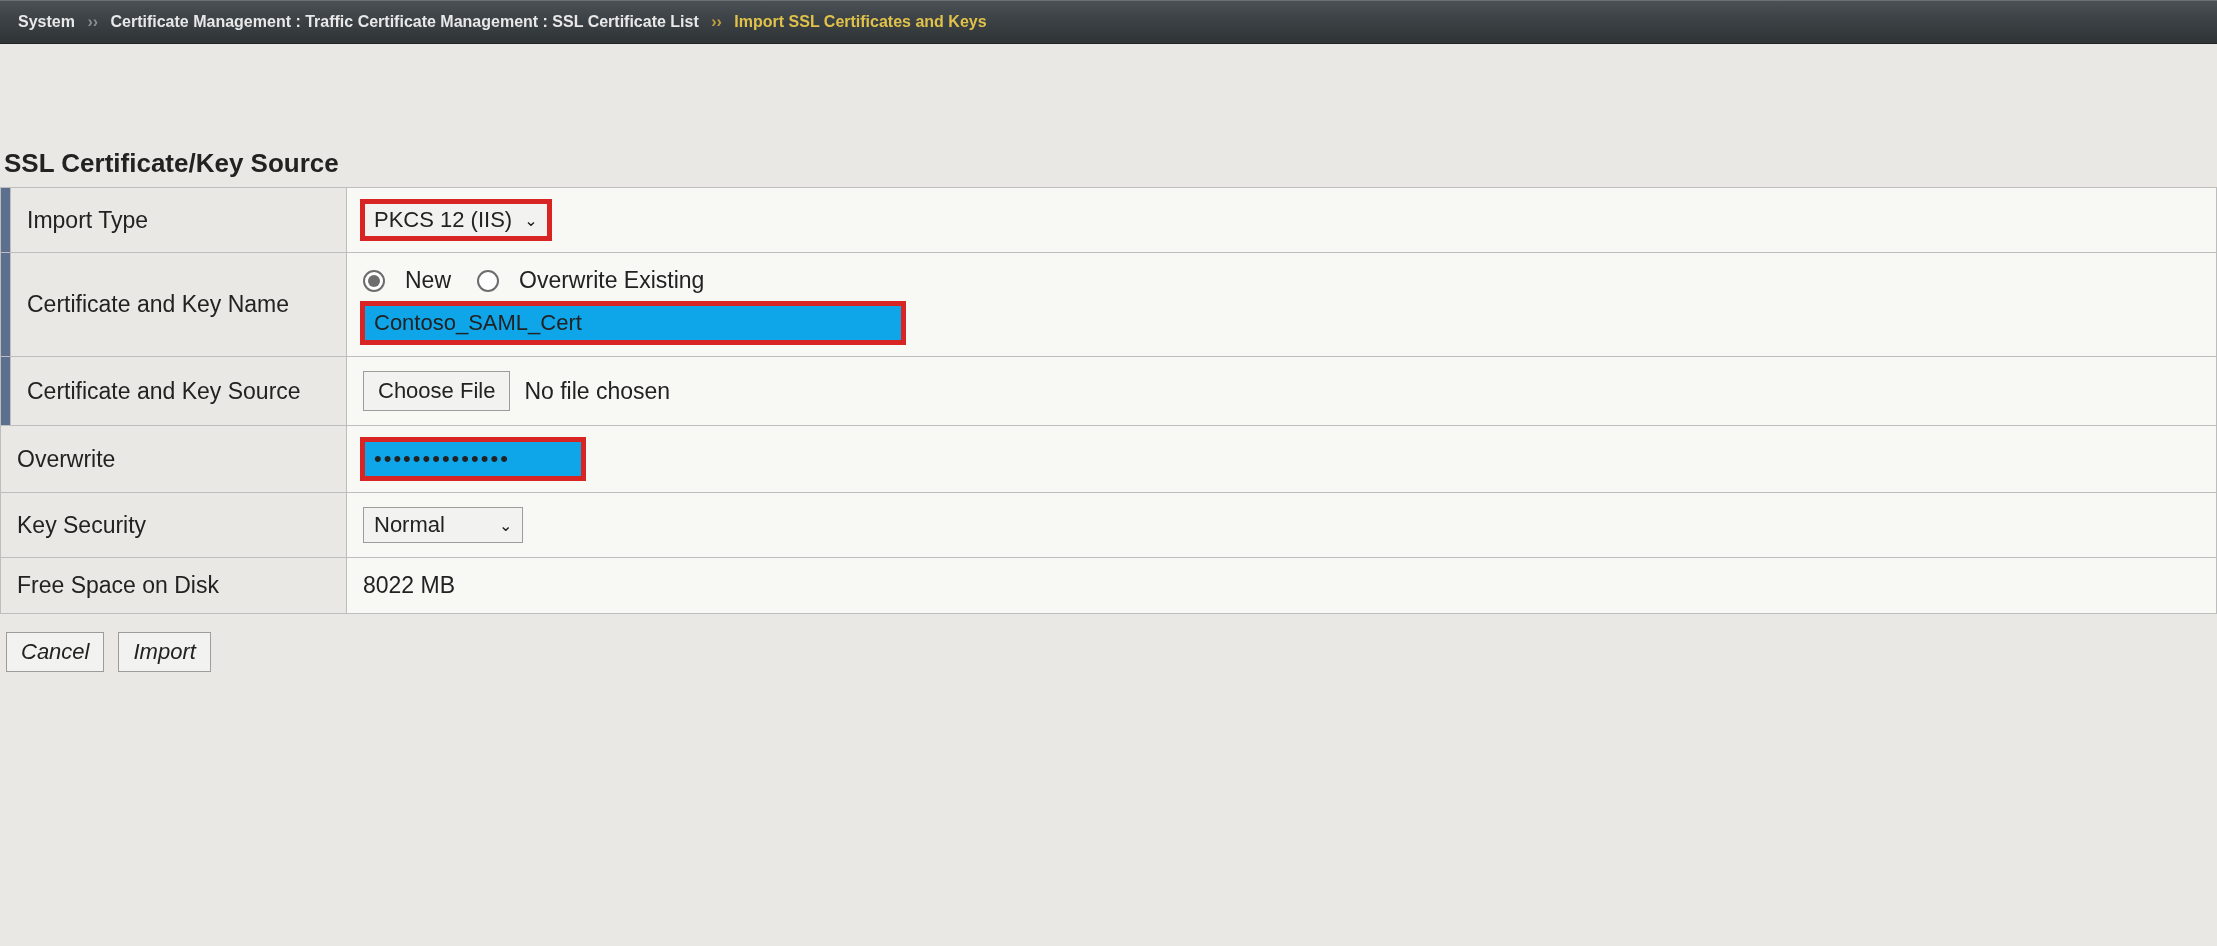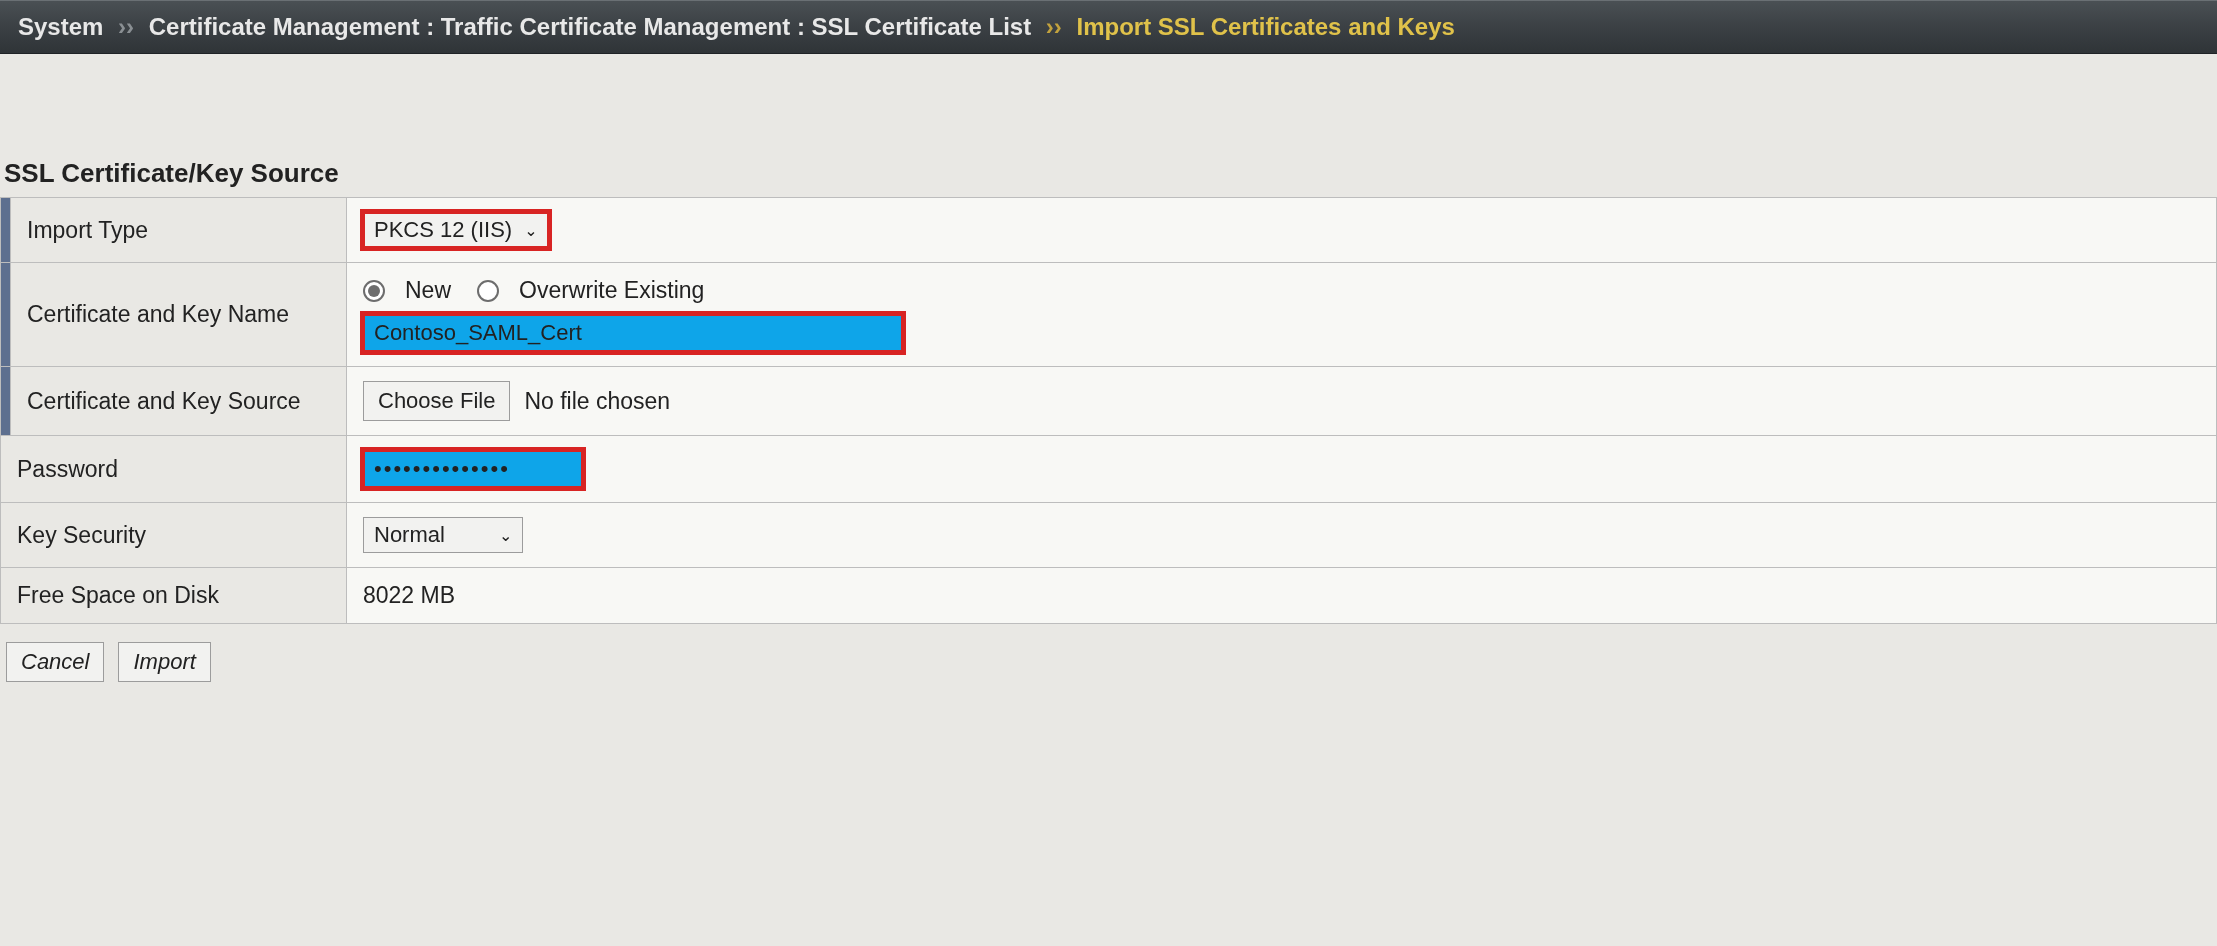--- a/index.html
+++ b/index.html
@@ -12,21 +12,21 @@
     color: #222;
   }
   .breadcrumb {
     background: #3a3f42;
     background: linear-gradient(#4a5054,#3b4044 50%,#2f3437);
     border-top: 1px solid #6a7074;
     border-bottom: 1px solid #1f2326;
     padding: 12px 18px;
     font-weight: bold;
     color: #e8e8e8;
-    font-size: 24px;
+    font-size: 16px;
   }
   .breadcrumb .sep { color:#8a8f93; margin:0 8px; font-weight:bold; }
   .breadcrumb .sep.gold { color:#c2a23e; }
   .breadcrumb .current { color:#e0c24a; }
   .content { padding-top: 104px; }
   .section-title {
     font-size: 26px;
     font-weight: bold;
     padding: 0 4px 8px 4px;
   }
@@ -149,21 +149,21 @@
       <td class="label accent-label">Certificate and Key Source</td>
       <td>
         <div class="file-row">
           <span class="file-btn">Choose File</span>
           <span>No file chosen</span>
         </div>
       </td>
     </tr>
 
     <tr>
-      <td class="label" colspan="2">Password</td>
+      <td class="label" colspan="2">Overwrite</td>
       <td>
         <div class="text-input pw highlight-red">••••••••••••••</div>
       </td>
     </tr>
 
     <tr>
       <td class="label" colspan="2">Key Security</td>
       <td>
         <span class="select-fake">
           <span>Normal</span>

